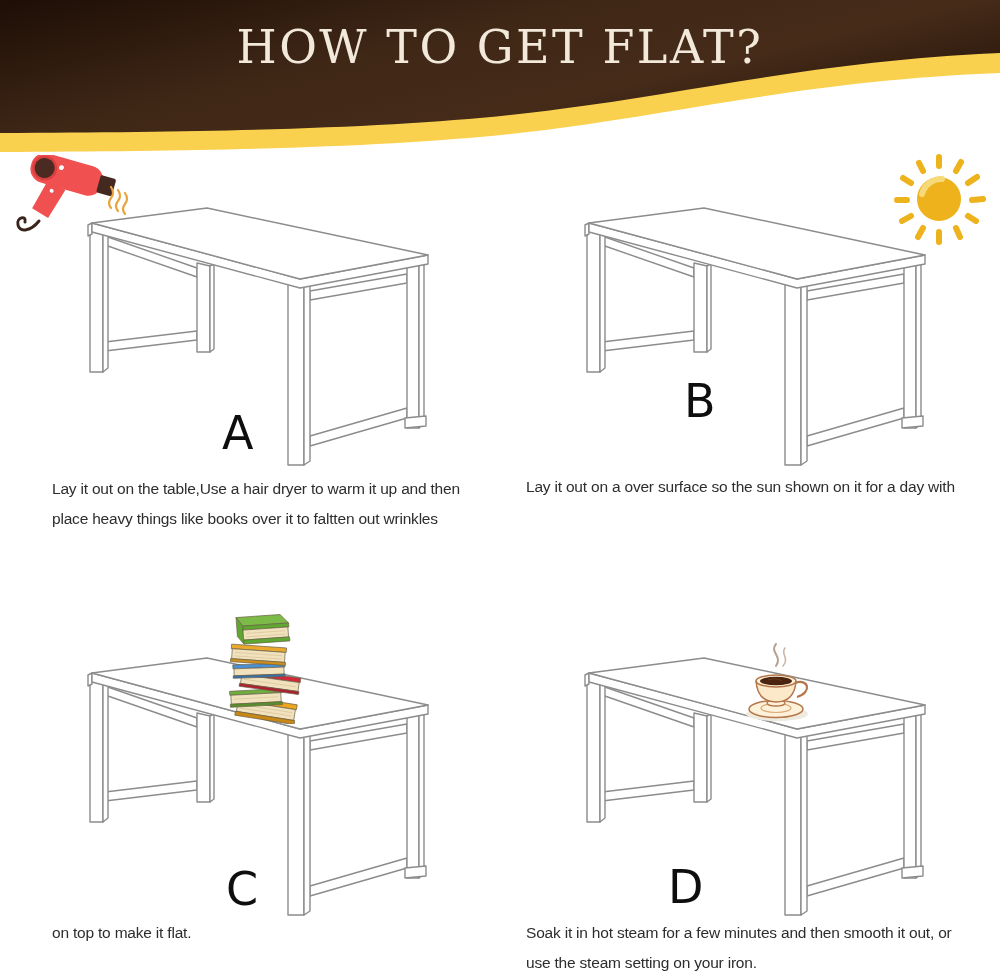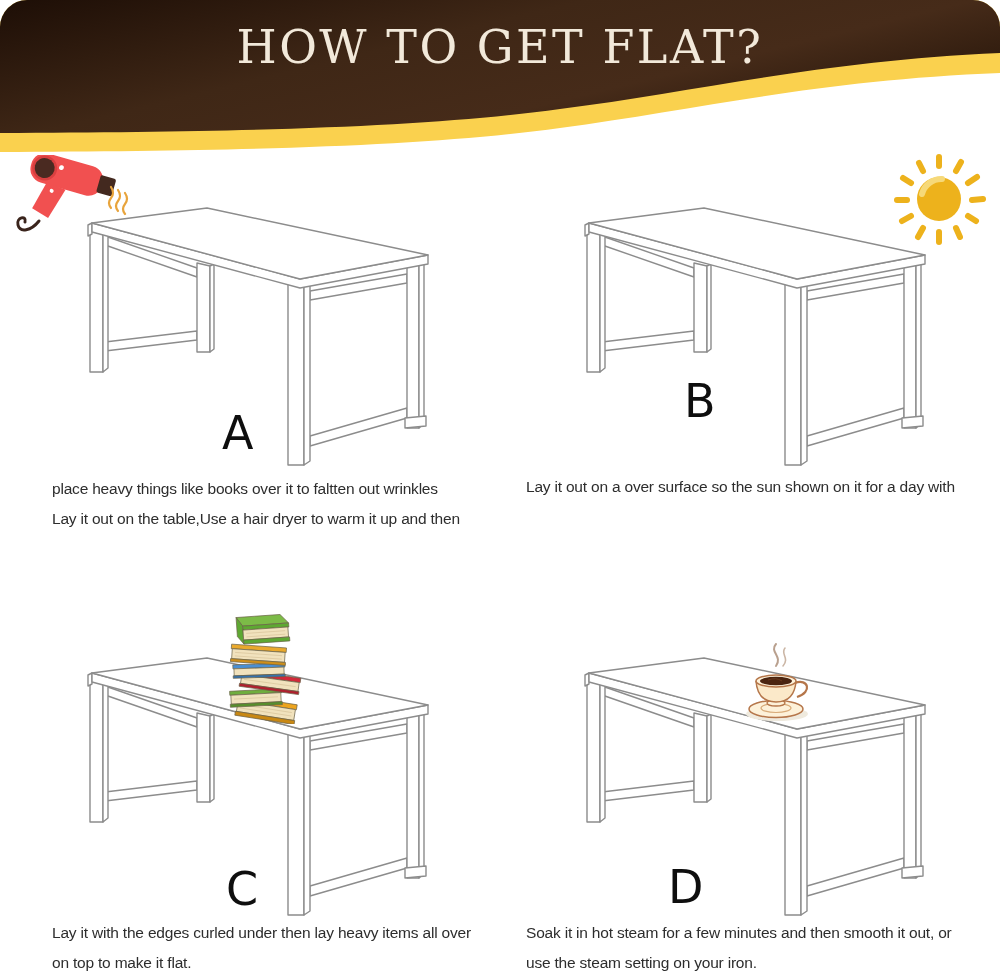--- a/index.html
+++ b/index.html
@@ -1,18 +1,18 @@
 <!DOCTYPE html>
 <html><head>
 <meta charset="utf-8">
 <style>
   html,body{margin:0;padding:0;}
   .page{
     position:relative;width:1000px;height:974px;background:#ffffff;
-    overflow:hidden;font-family:"Liberation Sans",sans-serif;border-radius:27px;
+    overflow:hidden;font-family:"Liberation Sans",sans-serif;
   }
   .header-svg{position:absolute;left:0;top:0;display:block;}
   .page-title{
     position:absolute;left:0;top:20px;width:1000px;text-align:center;
     font-family:"DejaVu Serif",serif;font-size:46px;font-weight:500;
     letter-spacing:2.5px;color:#f2e9da;
   }
   .panel-table{position:absolute;width:400px;height:300px;}
   .panel-letter{
     position:absolute;font-family:"DejaVu Sans",sans-serif;
@@ -84,22 +84,22 @@
     <path d="M24,66 C16,76 5,78 3,70 C1,62 12,60 10,67" fill="none" stroke="#3a241c" stroke-width="3" stroke-linecap="round"></path>
     <g fill="none" stroke="#e8a43c" stroke-width="2.2" stroke-linecap="round">
       <path d="M96,32 q4,6 0,11 q-4,5 0,10"></path>
       <path d="M103,35 q4,6 0,11 q-4,5 0,10"></path>
       <path d="M110,38 q4,6 0,11 q-4,5 0,10"></path>
     </g>
   </svg>
 
   <div class="panel-letter" style="left:222px;top:410px">A</div>
   <div class="caption" style="left:52px;top:474px">
+    <div>Lay it out on the table,Use a hair dryer to warm it up and then</div>
     <div>place heavy things like books over it to faltten out wrinkles</div>
-    <div>Lay it out on the table,Use a hair dryer to warm it up and then</div>
   </div>
 
   <svg class="panel-table" style="left:552px;top:180px" viewBox="0 0 400 300">
     <use href="#table-art"></use>
   </svg>
 
   <svg class="icon-svg" style="left:890px;top:152px" width="98" height="98" viewBox="0 0 98 98">
     <g stroke="#edb21c" stroke-width="6" stroke-linecap="round">
       <line x1="49" y1="14" x2="49" y2="5"></line>
       <line x1="66" y1="19" x2="71" y2="10"></line>
@@ -173,21 +173,20 @@
         <rect x="12" y="13" width="45" height="10" fill="#f1e2bd"></rect>
         <line x1="15" y1="16.5" x2="54" y2="16.5" stroke="#d8c49a"></line>
         <line x1="15" y1="20" x2="54" y2="20" stroke="#d8c49a"></line>
         <rect x="12" y="23" width="46" height="4" fill="#5ea832"></rect>
       </g>
     </g>
   </svg>
 
   <div class="panel-letter" style="left:226px;top:866px">C</div>
   <div class="caption" style="left:52px;top:918px">
-    <div>Lay it with the edges curled under then lay heavy items all over</div>
     <div>on top to make it flat.</div>
   </div>
 
   <svg class="panel-table" style="left:552px;top:630px" viewBox="0 0 400 300">
     <use href="#table-art"></use>
   </svg>
 
   <svg class="icon-svg" style="left:732px;top:640px" width="92" height="84" viewBox="0 0 92 84">
     <path d="M44,4 C37,12 51,16 44,26" fill="none" stroke="#b9a08e" stroke-width="2" stroke-linecap="round"></path>
     <path d="M53,8 C48,14 58,18 51,26" fill="none" stroke="#cbb6a5" stroke-width="1.6" stroke-linecap="round"></path>

